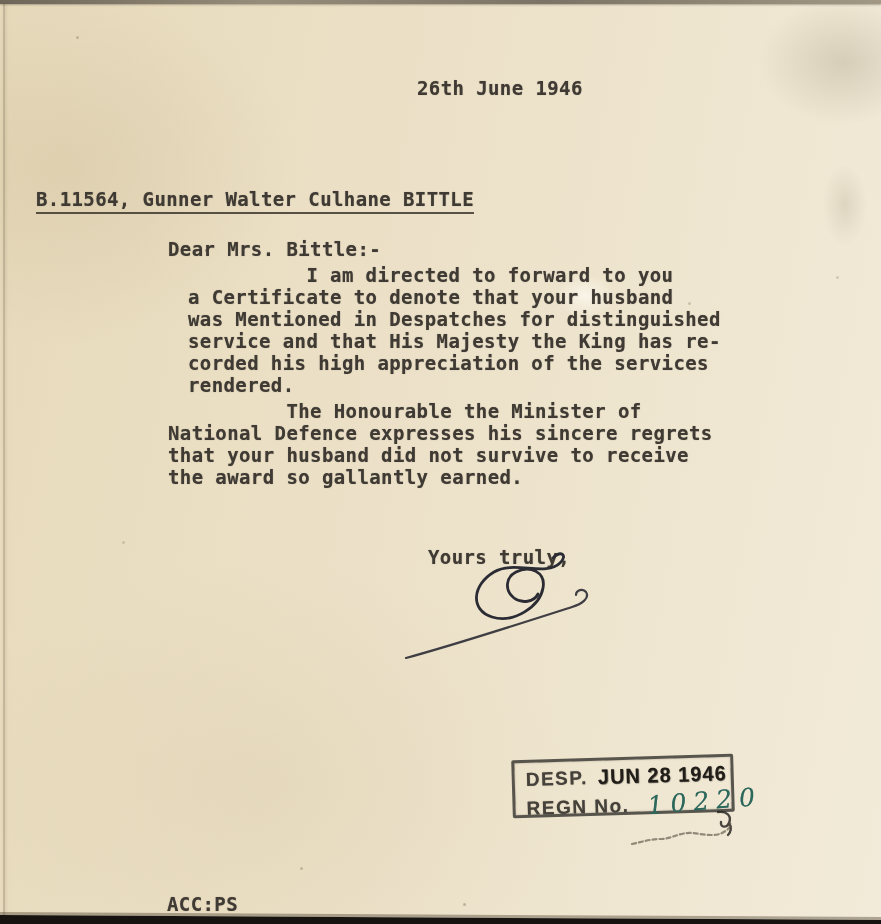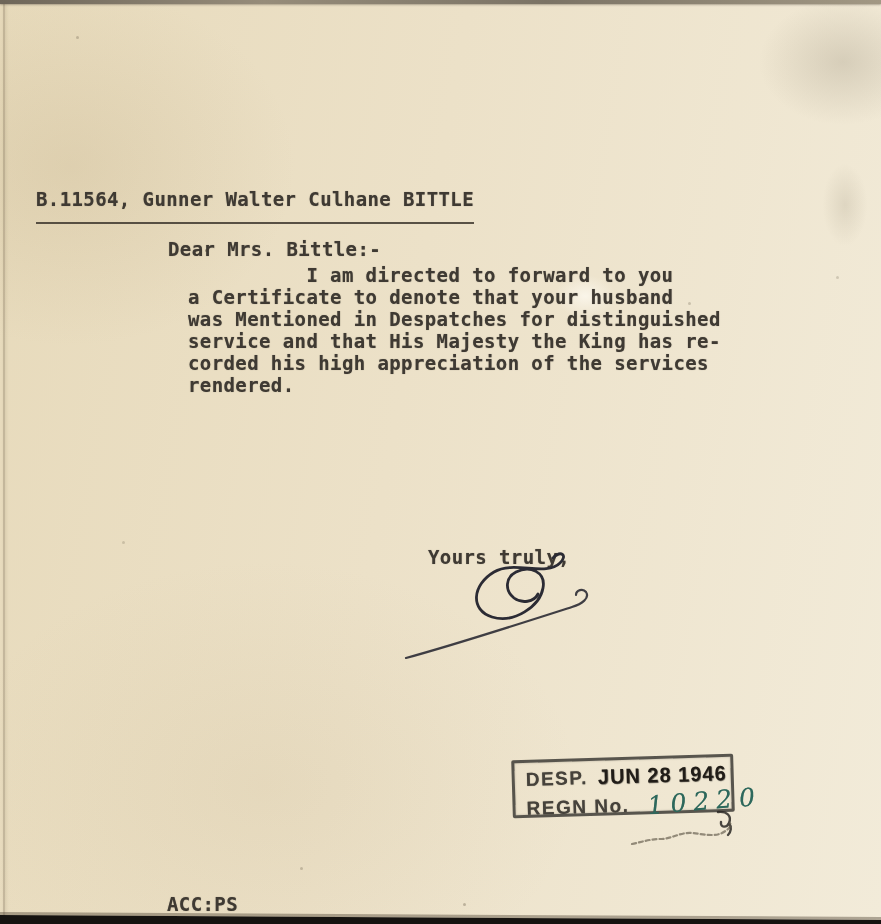--- a/index.html
+++ b/index.html
@@ -28,21 +28,21 @@
     background:radial-gradient(closest-side,rgba(150,140,118,0.20),rgba(150,140,118,0) 75%);}
   .speck{position:absolute;width:3px;height:3px;border-radius:50%;background:rgba(90,80,62,0.55);}
   
   .typed{
     position:absolute;
     font-size:19px;line-height:22px;letter-spacing:0.4px;
     font-weight:700;color:#3f3a33;white-space:pre;
     text-shadow:0 0 0.9px rgba(63,58,51,0.55);
   }
   .date{left:417px;top:77px;}
-  .subject{left:36px;top:188px;border-bottom:2px solid rgba(62,55,46,0.85);padding-bottom:12px;}
+  .subject{left:36px;top:188px;border-bottom:2px solid rgba(62,55,46,0.85);padding-bottom:2px;}
   .salutation{left:168px;top:238px;}
   .p1{left:168px;top:264px;margin-left:20px;}
   .p2{left:168px;top:400px;}
   .p3{left:168px;top:494px;}
   .closing{left:428px;top:546px;}
   .sigblock{left:430px;top:619px;}
   .address{left:171px;top:764px;}
   .footer-code{left:167px;top:893px;}
   
   .signature{position:absolute;left:396px;top:548px;}
@@ -91,31 +91,36 @@
   <div class="stain stain-1"></div>
   <div class="stain stain-2"></div>
   <div class="speck" style="left:205px;top:249px;"></div>
   <div class="speck" style="left:76px;top:36px;opacity:.5;"></div>
   <div class="speck" style="left:688px;top:302px;opacity:.45;"></div>
   <div class="speck" style="left:122px;top:541px;opacity:.4;"></div>
   <div class="speck" style="left:836px;top:276px;opacity:.4;"></div>
   <div class="speck" style="left:300px;top:867px;opacity:.5;"></div>
   <div class="speck" style="left:463px;top:903px;opacity:.6;"></div>
 
+  <div class="typed date">26th June 1946</div>
 
   <div class="typed subject">B.11564, Gunner Walter Culhane BITTLE</div>
 
   <div class="typed salutation">Dear Mrs. Bittle:-</div>
 
   <div class="typed p1">          I am directed to forward to you
 a Certificate to denote that your husband
 was Mentioned in Despatches for distinguished
 service and that His Majesty the King has re-
 corded his high appreciation of the services
 rendered.</div>
+  <div class="typed p2">          The Honourable the Minister of
+National Defence expresses his sincere regrets
+that your husband did not survive to receive
+the award so gallantly earned.</div>
 
   <div class="typed closing">Yours truly,</div>
 
   <svg class="signature" width="212" height="122" viewBox="0 0 212 122">
     <g fill="none" stroke="#2b2b34" stroke-linecap="round">
       <path stroke-width="2.8" d="M157,10 C165,2 172,7 164,15 C150,29 118,12 98,24 C76,37 74,62 96,69 C118,76 144,58 147,40 C150,24 134,17 120,24 C110,29 108,42 118,50 C126,56 138,54 142,46"></path>
       <path stroke-width="2.2" d="M10,110 C58,97 120,77 176,59 C186,56 194,50 190,44 C187,40 180,42 180,47" opacity="0.9"></path>
     </g>
   </svg>
 

